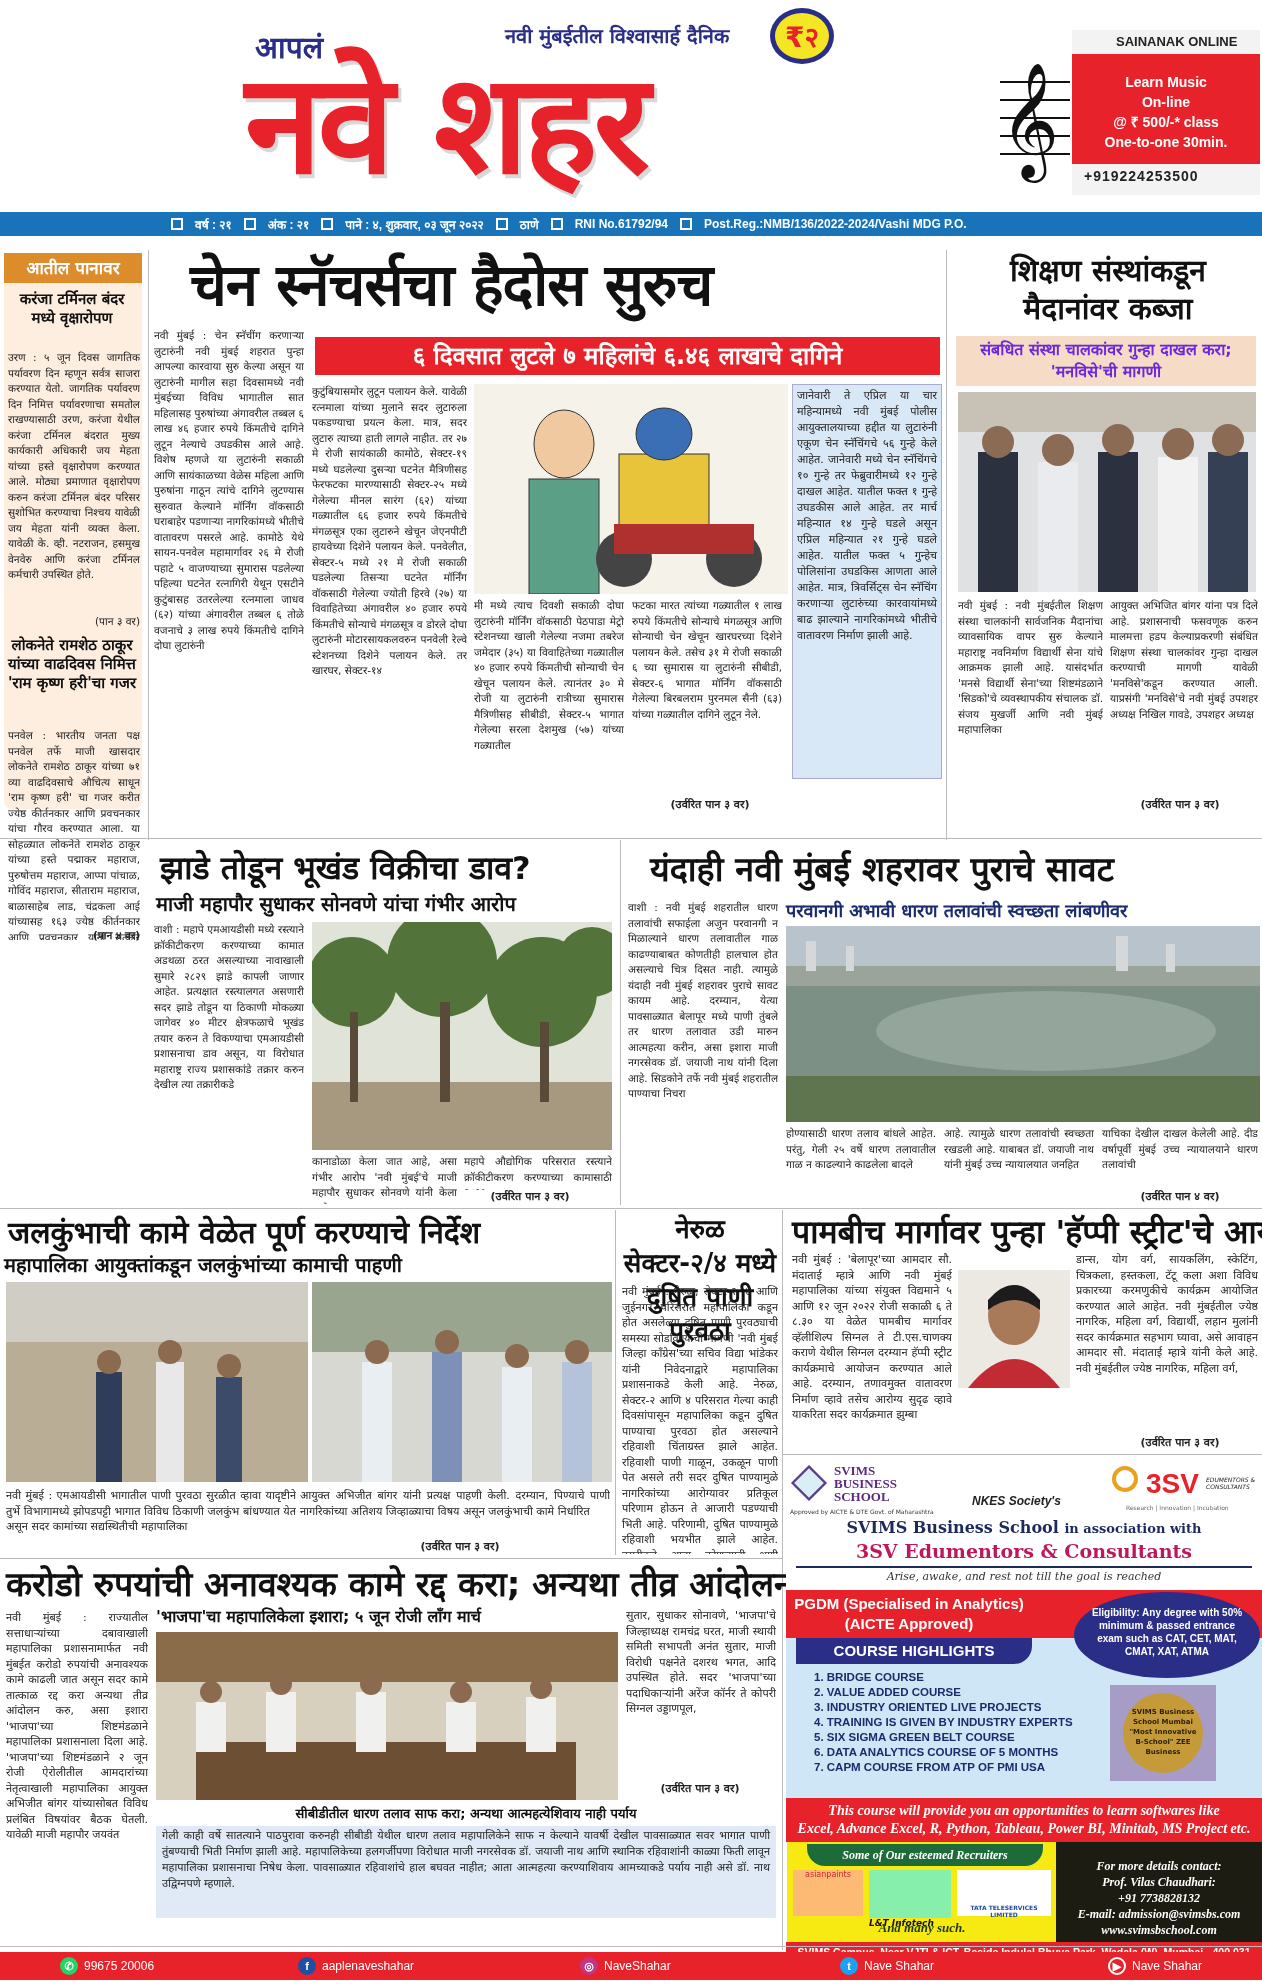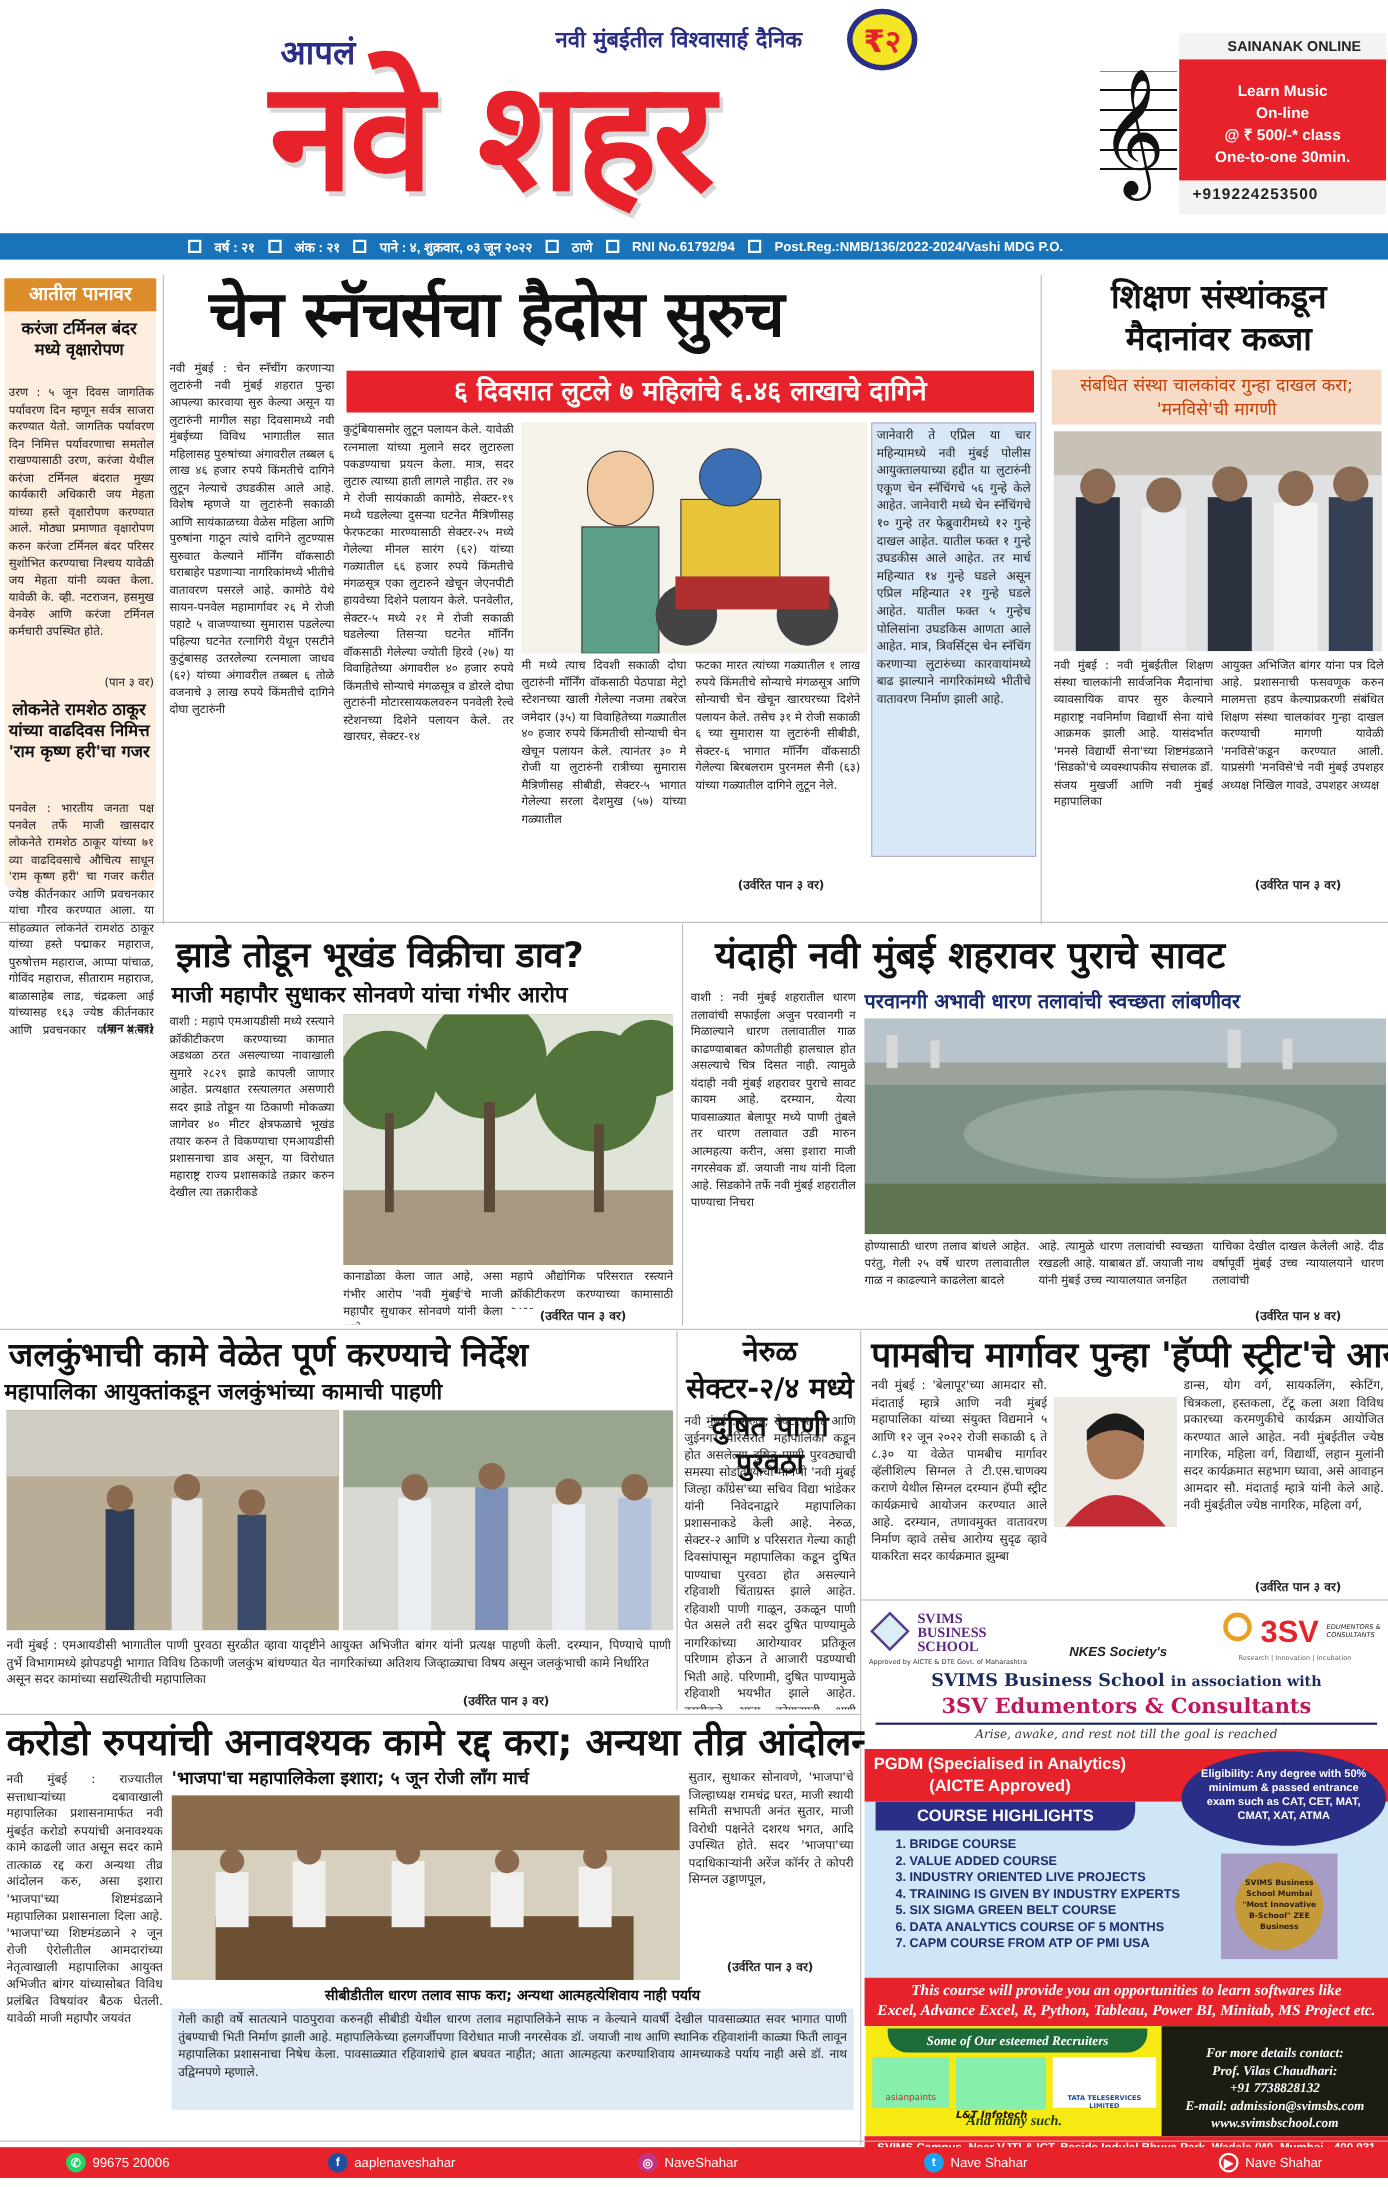--- a/index.html
+++ b/index.html
@@ -23,21 +23,21 @@
 .sidebar{left:4px;top:253px;width:138px;height:556px;background:#fdeee0;border-radius:8px}
 .side-tab{left:4px;top:253px;width:138px;height:30px;background:#dd8c2c;color:#fff;font-size:17px;font-weight:bold;text-align:center;line-height:30px}
 .side-h{width:132px;left:6px;text-align:center;font-weight:bold;font-size:15px;line-height:19px;color:#111}
 .side-p{width:132px;left:8px;font-size:10.5px;line-height:15px;color:#222;text-align:justify}
 .headline{font-weight:bold;color:#111;white-space:nowrap}
 .redbar{background:#e8222a;color:#fff;font-weight:bold;text-align:center}
 .col-text{font-size:10.5px;line-height:15.5px;text-align:justify;color:#222;overflow:hidden}
 .photo{overflow:hidden}
 .cont{font-size:11px;font-weight:bold;text-align:center;color:#222}
 .blue-box{background:#d9e8f7;border:1px solid #aac}
-.sub-banner{background:#f6dcc6;text-align:center;font-weight:normal;font-size:16px;line-height:22px;color:#c2410c}
+.sub-banner{background:#f6dcc6;text-align:center;font-weight:bold;font-size:16px;line-height:22px;color:#6d28d9}
 .footer{left:0;top:1952px;width:1262px;height:28px;background:#e8222a;color:#fff;font-size:12px;font-family:"Liberation Sans",sans-serif}
 .fitem{position:absolute;top:5px;display:flex;align-items:center;gap:6px}
 .ficon{width:18px;height:18px;border-radius:50%;display:inline-flex;align-items:center;justify-content:center;font-size:11px;font-weight:bold}
 .adbox{left:786px;top:1460px;width:476px;height:485px;background:#fff}
 .ad-red{background:#e8222a;color:#fff;font-family:"Liberation Sans",sans-serif}
 .ad-list{font-family:"Liberation Sans",sans-serif;font-weight:bold;font-size:11.5px;line-height:15px;color:#1d2a6b}
 </style>
 </head>
 <body>
 
@@ -320,21 +320,21 @@
   </div>
   <div class="abs" style="left:324px;top:225px;width:106px;height:96px;background:#a79cc6;display:flex;align-items:center;justify-content:center">
     <div style="width:80px;height:80px;border-radius:50%;background:#c59b3a;color:#2b1d0b;font-size:7px;font-weight:bold;text-align:center;padding:14px 6px;line-height:10px">SVIMS Business School Mumbai "Most Innovative B-School" ZEE Business</div>
   </div>
   <div class="abs ad-red" style="left:0;top:338px;width:476px;height:44px;text-align:center;font-family:'Liberation Serif',serif;font-style:italic;font-weight:bold;font-size:14px;line-height:18px;padding-top:4px">
     <div>This course will provide you an opportunities to learn softwares like</div>
     <div>Excel, Advance Excel, R, Python, Tableau, Power BI, Minitab, MS Project etc.</div>
   </div>
   <div class="abs" style="left:1px;top:382px;width:316px;height:100px;background:#f6ea12">
     <div class="abs" style="left:20px;top:2px;width:236px;height:22px;background:#1e6b3a;color:#fff;border-radius:0 0 18px 18px;text-align:center;font-family:'Liberation Serif',serif;font-style:italic;font-weight:bold;font-size:12px;line-height:22px">Some of Our esteemed Recruiters</div>
-    <div class="abs" style="left:6px;top:28px;width:70px;height:46px;background:#86efac;font-size:8px;text-align:center;padding-top:32px;color:#d0262e">asianpaints</div>
+    <div class="abs" style="left:6px;top:28px;width:70px;height:46px;background:#fdba74;font-size:8px;text-align:center;color:#d0262e">asianpaints</div>
     <div class="abs" style="left:82px;top:28px;width:82px;height:46px;background:#86efac;font-size:9px;font-weight:bold;font-style:italic;text-align:left;padding-top:48px;color:#111">L&amp;T Infotech</div>
     <div class="abs" style="left:170px;top:28px;width:94px;height:46px;background:#fff;font-size:6px;font-weight:bold;text-align:center;padding-top:34px;color:#1f4a9a">TATA TELESERVICES LIMITED</div>
     <div class="abs" style="left:0;top:78px;width:270px;text-align:center;font-family:'Liberation Serif',serif;font-style:italic;font-weight:bold;font-size:13px;color:#1e3a14">And many such.</div>
   </div>
   <div class="abs" style="left:270px;top:382px;width:206px;height:100px;background:#1c1c12;color:#fff;text-align:center;font-family:'Liberation Serif',serif;font-style:italic;font-weight:bold;font-size:12px;line-height:16px;padding-top:16px">
     <div>For more details contact:</div>
     <div>Prof. Vilas Chaudhari:</div>
     <div>+91 7738828132</div>
     <div>E-mail: admission@svimsbs.com</div>
     <div>www.svimsbschool.com</div>

